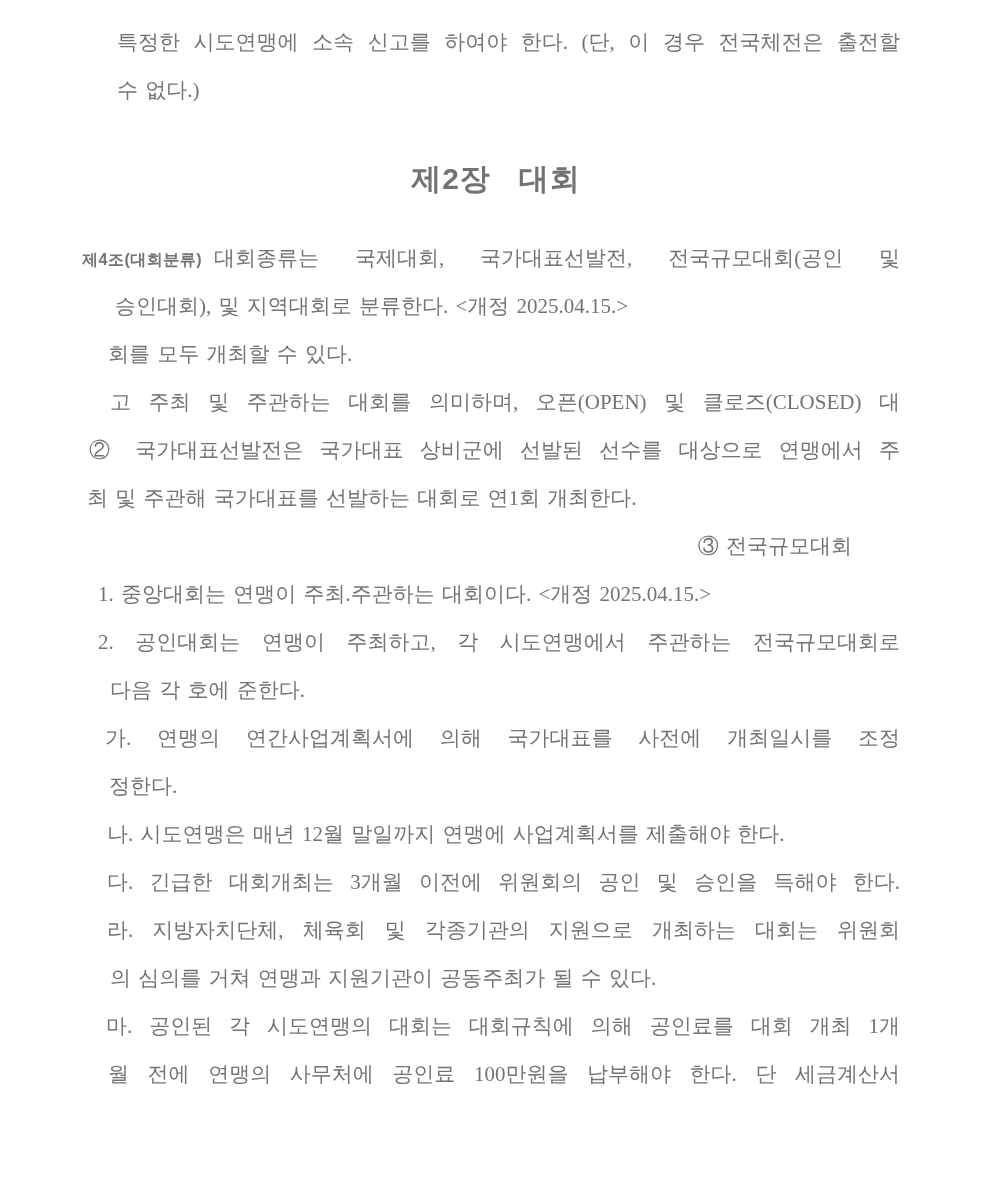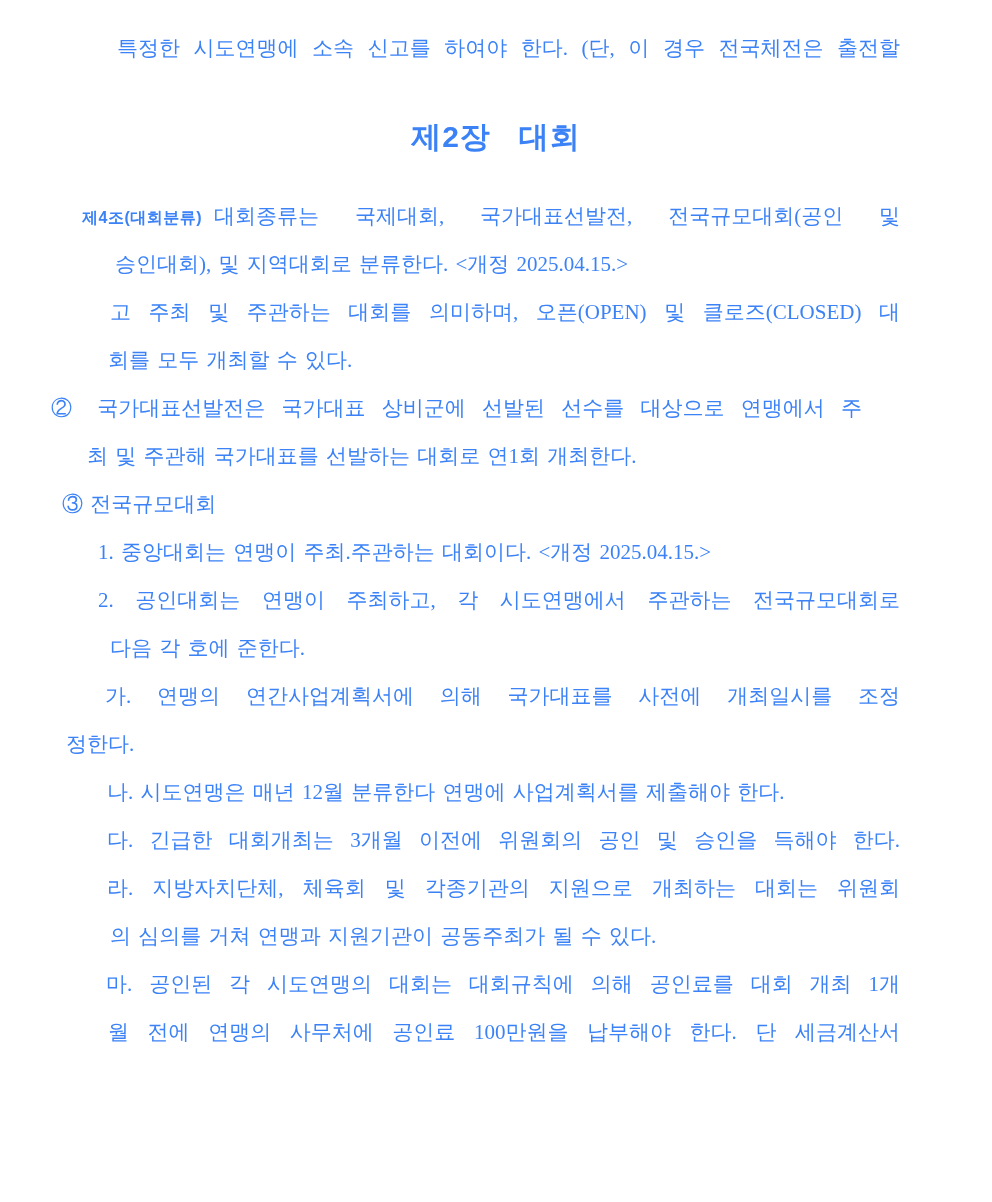--- a/index.html
+++ b/index.html
@@ -5,23 +5,23 @@
   html, body {
     margin: 0;
     padding: 0;
     background: #ffffff;
   }
   .page {
     position: relative;
     width: 992px;
     height: 1202px;
     background: #ffffff;
-    color: #3b82f6;
+    color: #737373;
     font-family: "Liberation Serif", "DejaVu Serif", serif;
-    padding-top: 24px;
+    padding-top: 18px;
     box-sizing: border-box;
     overflow: hidden;
   }
   .line {
     height: 48px;
     line-height: 48px;
     font-size: 21px;
     word-spacing: 2px;
     white-space: nowrap;
     text-align: left;
@@ -52,33 +52,34 @@
     letter-spacing: 0.5px;
     margin-right: 12px;
   }
 </style>
 </head>
 <body>
 
 <div class="page">
   <div>
       <div class="line just" style="margin-left: 117px; width: 783px;">특정한 시도연맹에 소속 신고를 하여야 한다. (단, 이 경우 전국체전은 출전할</div>
+      <div class="line" style="margin-left: 117px; width: 783px;">수 없다.)</div>
       <div class="chapter-title">제2장   대회</div>
       <div class="line just" style="margin-left: 82px; width: 818px;"><span class="hb">제4조(대회분류)</span><span>대회종류는 국제대회, 국가대표선발전, 전국규모대회(공인 및</span></div>
       <div class="line" style="margin-left: 115px; width: 785px;">승인대회), 및 지역대회로 분류한다. &lt;개정 2025.04.15.&gt;</div>
+      <div class="line" style="margin-left: 108px; width: 792px;">회를 모두 개최할 수 있다.</div>
       <div class="line just" style="margin-left: 110px; width: 790px;">고 주최 및 주관하는 대회를 의미하며, 오픈(OPEN) 및 클로즈(CLOSED) 대</div>
-      <div class="line" style="margin-left: 108px; width: 792px;">회를 모두 개최할 수 있다.</div>
-      <div class="line just" style="margin-left: 51px; width: 811px;">② 국가대표선발전은 국가대표 상비군에 선발된 선수를 대상으로 연맹에서 주</div>
+      <div class="line just" style="margin-left: 89px; width: 811px;">② 국가대표선발전은 국가대표 상비군에 선발된 선수를 대상으로 연맹에서 주</div>
       <div class="line" style="margin-left: 87px; width: 813px;">최 및 주관해 국가대표를 선발하는 대회로 연1회 개최한다.</div>
-      <div class="line" style="margin-left: 62px; width: 810px;">③ 전국규모대회</div>
+      <div class="line" style="margin-left: 42px; width: 810px; text-align: right;">③ 전국규모대회</div>
       <div class="line" style="margin-left: 98px; width: 802px;">1. 중앙대회는 연맹이 주최.주관하는 대회이다. &lt;개정 2025.04.15.&gt;</div>
       <div class="line just" style="margin-left: 98px; width: 802px;">2. 공인대회는 연맹이 주최하고, 각 시도연맹에서 주관하는 전국규모대회로</div>
       <div class="line" style="margin-left: 110px; width: 790px;">다음 각 호에 준한다.</div>
       <div class="line just" style="margin-left: 105px; width: 795px;">가. 연맹의 연간사업계획서에 의해 국가대표를 사전에 개최일시를 조정</div>
-      <div class="line" style="margin-left: 66px; width: 794px;">정한다.</div>
-      <div class="line" style="margin-left: 107px; width: 793px;">나. 시도연맹은 매년 12월 분류한다 연맹에 사업계획서를 제출해야 한다.</div>
+      <div class="line" style="margin-left: 109px; width: 794px;">정한다.</div>
+      <div class="line" style="margin-left: 107px; width: 793px;">나. 시도연맹은 매년 12월 말일까지 연맹에 사업계획서를 제출해야 한다.</div>
       <div class="line just" style="margin-left: 107px; width: 793px;">다. 긴급한 대회개최는 3개월 이전에 위원회의 공인 및 승인을 득해야 한다.</div>
       <div class="line just" style="margin-left: 107px; width: 793px;">라. 지방자치단체, 체육회 및 각종기관의 지원으로 개최하는 대회는 위원회</div>
       <div class="line" style="margin-left: 110px; width: 790px;">의 심의를 거쳐 연맹과 지원기관이 공동주최가 될 수 있다.</div>
       <div class="line just" style="margin-left: 106px; width: 794px;">마. 공인된 각 시도연맹의 대회는 대회규칙에 의해 공인료를 대회 개최 1개</div>
       <div class="line just" style="margin-left: 108px; width: 792px;">월 전에 연맹의 사무처에 공인료 100만원을 납부해야 한다. 단 세금계산서</div>
     </div>
 </div>
 
 </body></html>

